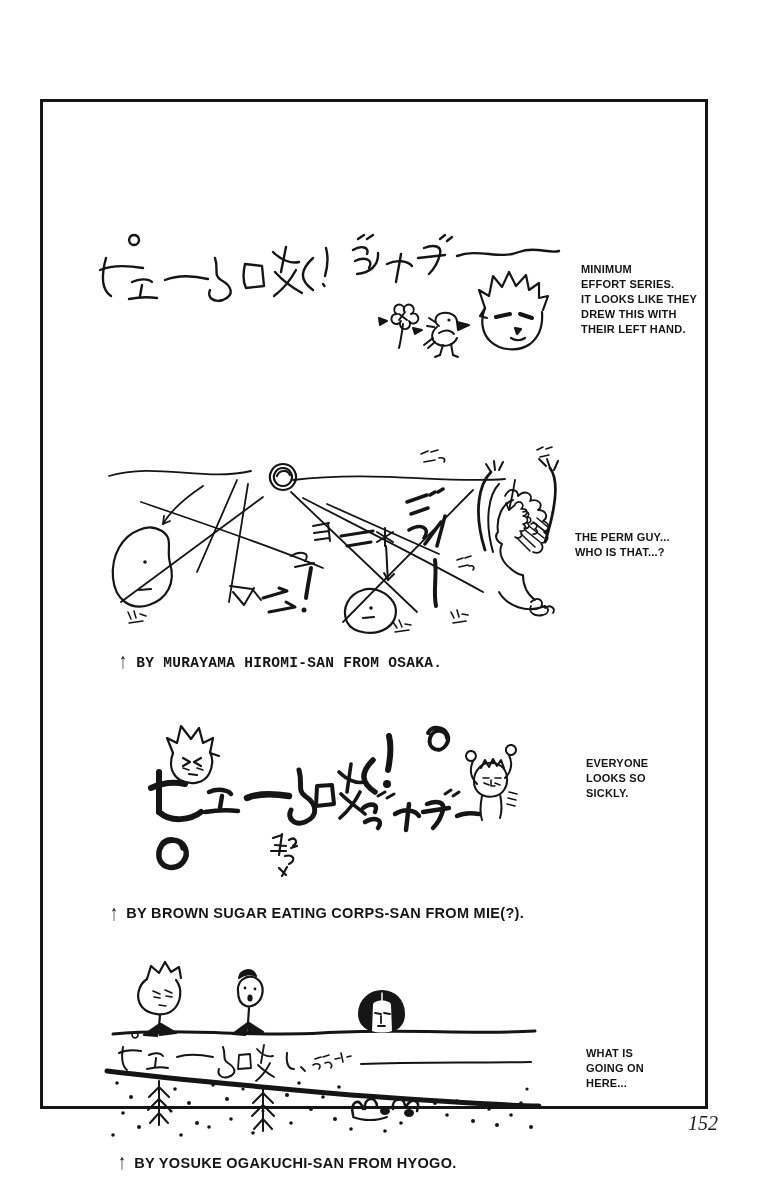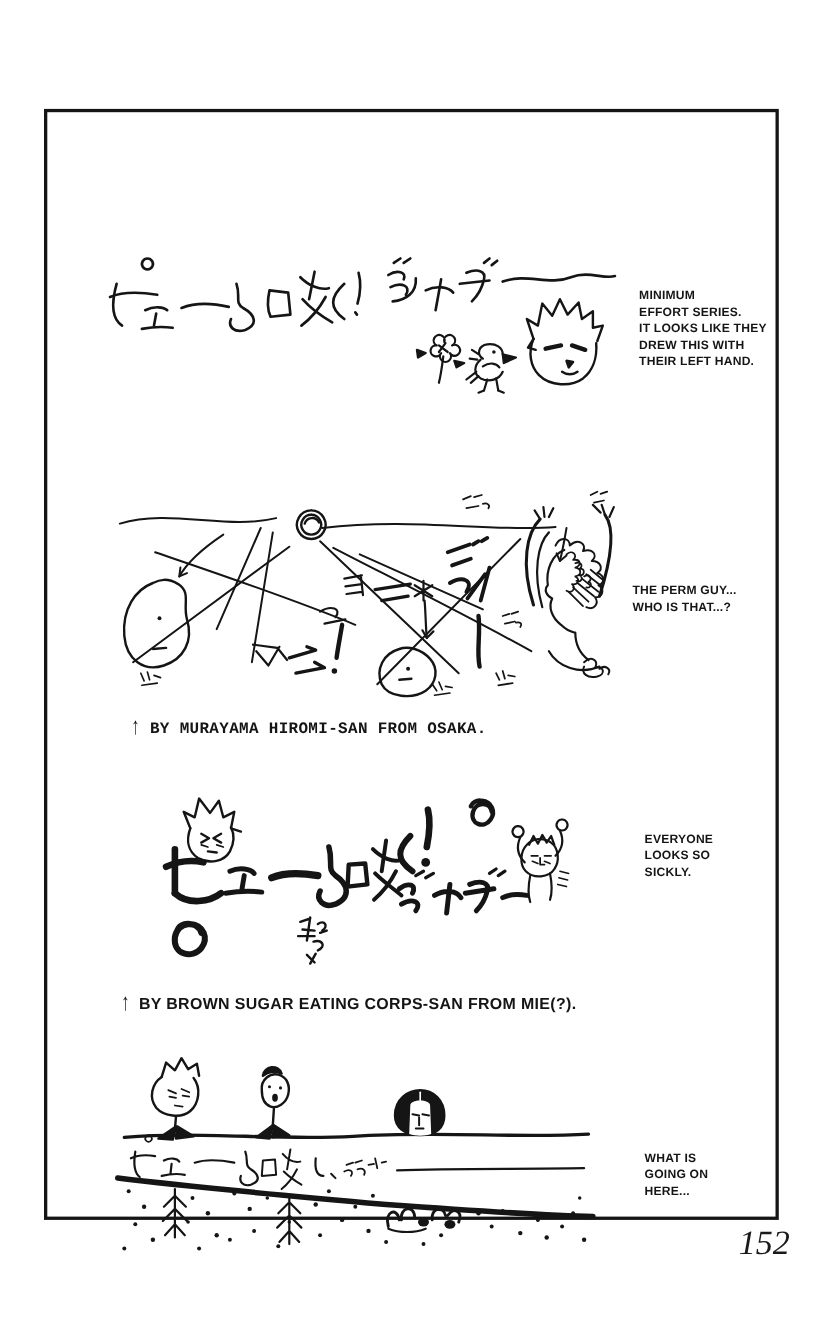--- a/index.html
+++ b/index.html
@@ -19,21 +19,21 @@
   .c2{left:74px;top:550px;font-family:Liberation Mono, monospace;}
   .c3{left:66px;top:800px;}
   .c4{left:74px;top:1050px;}
   .caption{position:absolute;font-weight:700;font-size:11px;line-height:15px;
            white-space:pre-line;letter-spacing:.2px;}
   .cap1{left:538px;top:160px;width:144px;}
   .cap2{left:532px;top:428px;width:160px;}
   .cap3{left:543px;top:654px;width:138px;}
   .cap4{left:543px;top:924px;width:138px;margin-top:20px;}
   .page-number{position:absolute;left:636px;top:1112px;width:82px;text-align:right;
-               font-family:"Liberation Serif",serif;font-style:italic;font-size:31px;color:#1a1a1a;}
+               font-family:"Liberation Serif",serif;font-style:italic;font-size:20px;color:#1a1a1a;}
   svg path,svg circle,svg ellipse{vector-effect:non-scaling-stroke;}
 </style>
 </head>
 <body>
 
 <div class="page">
   <div class="panel">
 
     <svg class="art art1" viewBox="0 0 480 158" fill="none" stroke="#151515" stroke-linecap="round" stroke-linejoin="round">
       <g stroke-width="2.4">
@@ -309,20 +309,23 @@
         <circle cx="162" cy="158" r="1.6"></circle>
       </g>
     </svg>
 
     <div class="credit c2">
       <span class="arrow">↑</span><span>BY MURAYAMA HIROMI-SAN FROM OSAKA.</span>
     </div>
     <div class="credit c3">
       <span class="arrow">↑</span><span>BY BROWN SUGAR EATING CORPS-SAN FROM MIE(?).</span>
     </div>
+    <div class="credit c4">
+      <span class="arrow">↑</span><span>BY YOSUKE OGAKUCHI-SAN FROM HYOGO.</span>
+    </div>
 
     <div class="caption cap1">MINIMUM
 EFFORT SERIES.
 IT LOOKS LIKE THEY
 DREW THIS WITH
 THEIR LEFT HAND.</div>
     <div class="caption cap3">EVERYONE
 LOOKS SO
 SICKLY.</div>
     <div class="caption cap2">THE PERM GUY...

